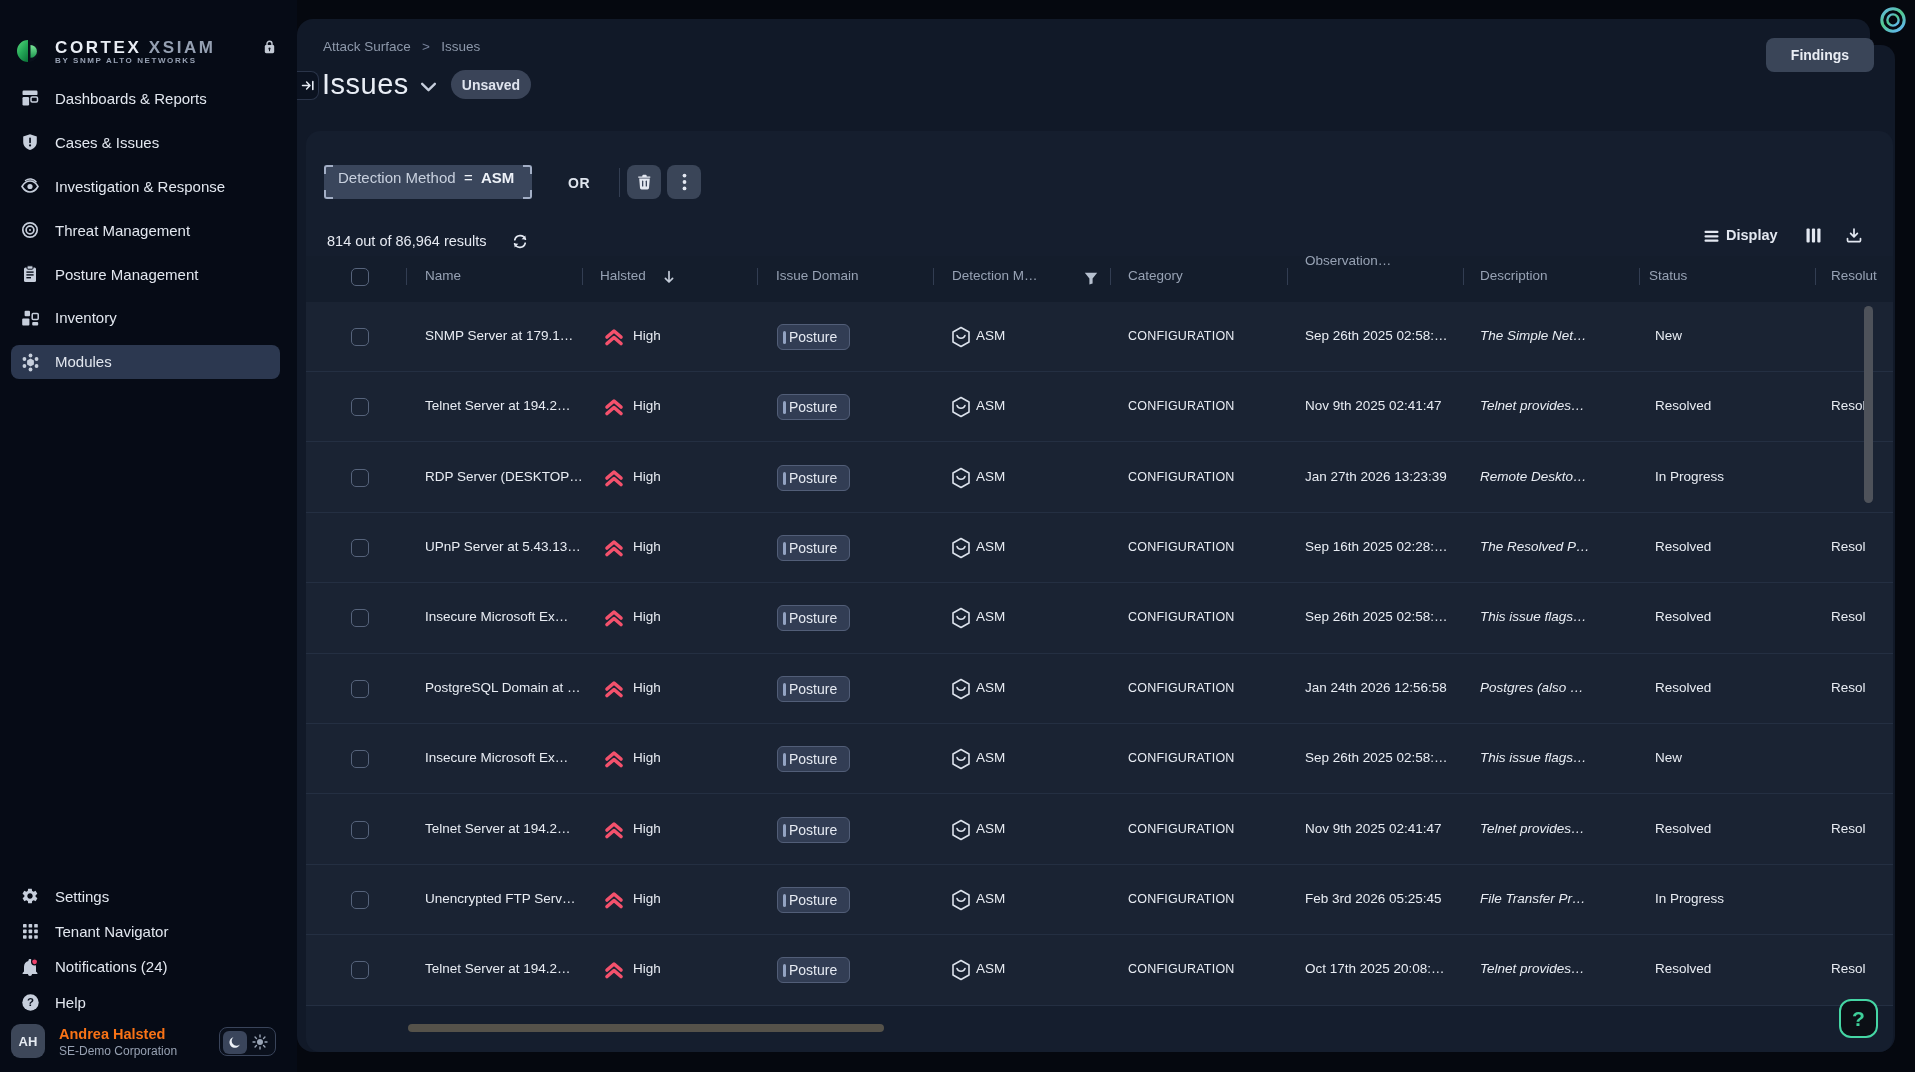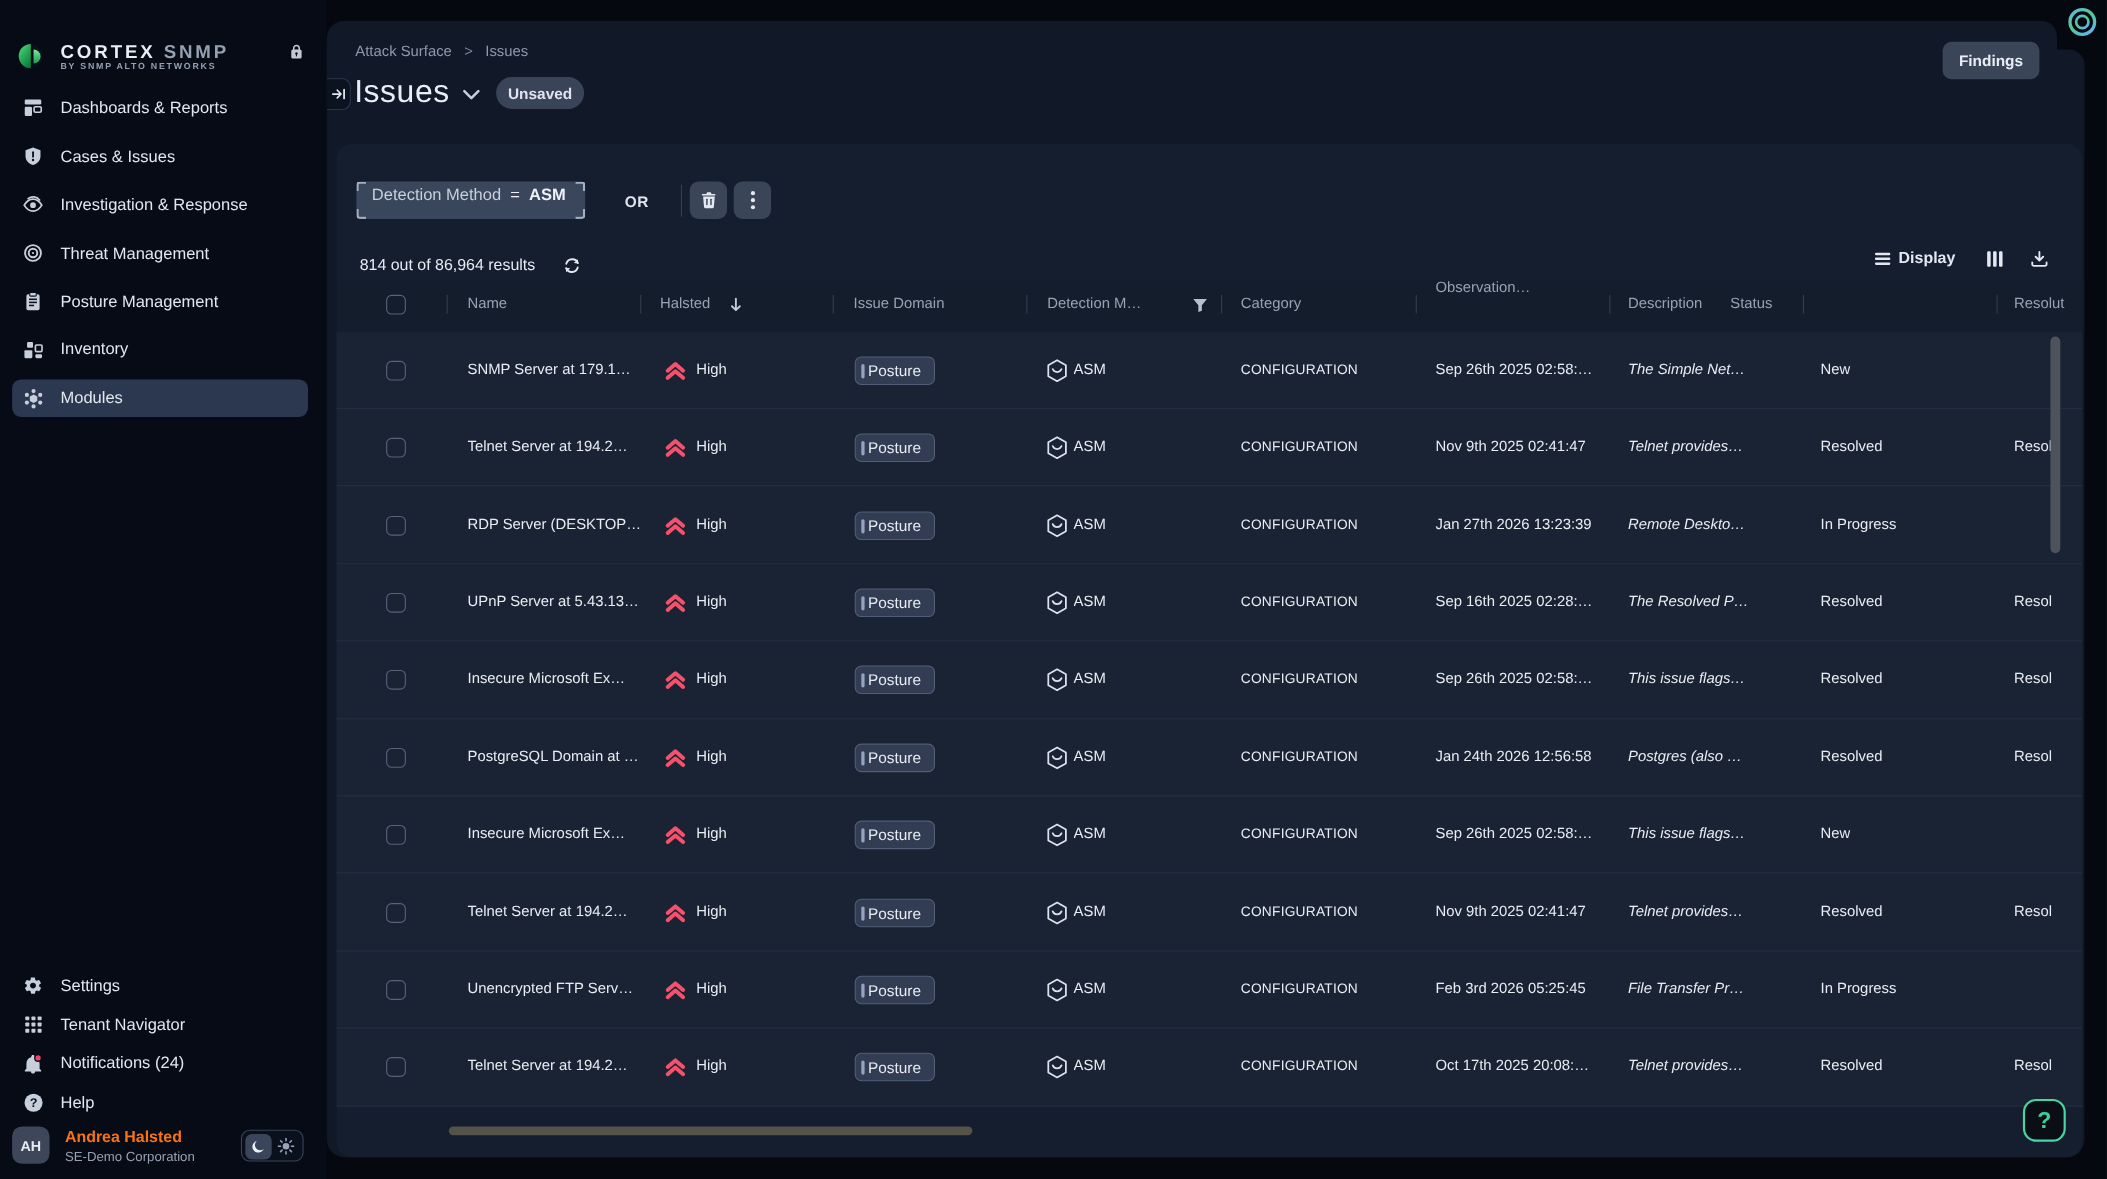--- a/index.html
+++ b/index.html
@@ -31,21 +31,21 @@
 </linearGradient>
 <linearGradient id="g2" x1="0" y1="0" x2="0" y2="1">
 <stop offset="0" stop-color="#7BE89A"></stop>
             <stop offset="1" stop-color="#1E9850"></stop>
 </linearGradient>
 </defs>
 <path d="M12 1 A11 11 0 0 0 12 23 L12 26 L12 1 Z" fill="url(#g1)"></path>
 <path d="M13.5 1.1 A11 11 0 0 1 13.5 22.9 Z" fill="#0A101C"></path>
 <path d="M14.5 6 A6.4 6.4 0 0 1 14.5 18.8 Z" fill="url(#g2)"></path>
 </svg></div>
-<div class="abs" style="left:55px;top:38px;font-size:17px;font-weight:bold;letter-spacing:2.6px;color:#E9EDF4">CORTEX <span style="color:#95A0B2">SNMP</span></div>
+<div class="abs" style="left:55px;top:38px;font-size:17px;font-weight:bold;letter-spacing:2.6px;color:#E9EDF4">CORTEX <span style="color:#95A0B2">XSIAM</span></div>
 <div class="abs" style="left:55px;top:55.5px;font-size:8px;font-weight:bold;letter-spacing:1.6px;color:#97A1B3">BY SNMP ALTO NETWORKS</div>
 <div class="abs" style="left:264px;top:40px"><svg width="11" height="14" viewBox="0 0 11 14">
 <rect x="0.8" y="5" width="9.4" height="8.2" rx="1.4" fill="#C2C9D4"></rect>
 <path d="M3 5.5 V3.8 a2.5 2.5 0 0 1 5 0 V5.5" fill="none" stroke="#C2C9D4" stroke-width="1.4"></path>
 <circle cx="5.5" cy="8.7" r="1.1" fill="#0B111D"></circle>
 <rect x="5" y="9" width="1" height="2.2" fill="#0B111D"></rect>
 </svg></div>
 <div class="abs navic" style="top:89.3px">
       <svg width="18" height="18" viewBox="0 0 18 18">
         <g fill="#C7CFDC">
@@ -197,21 +197,21 @@
 <div class="abs" style="left:420px;top:79px"><svg width="17" height="12" viewBox="0 0 16 10">
 <path d="M2 2 L8 8 L14 2" fill="none" stroke="#C6CEDC" stroke-width="2.2" stroke-linecap="round" stroke-linejoin="round"></path>
 </svg></div>
 <div class="abs" style="left:451px;top:70px;width:80px;height:29px;background:#3A4458;border-radius:15px;color:#DFE4EE;font-size:14px;font-weight:600;display:flex;align-items:center;justify-content:center">Unsaved</div>
 <div class="abs" style="left:297px;top:71px;width:22px;height:29px;background:#0B1220;border:1px solid #2A3449;border-left:none;border-radius:0 8px 8px 0;display:flex;align-items:center;justify-content:center">
     <svg width="14" height="13" viewBox="0 0 14 13">
 <path d="M1.5 6.5 H8.5 M5.6 3 L9 6.5 L5.6 10" fill="none" stroke="#E5EAF2" stroke-width="1.5" stroke-linecap="round" stroke-linejoin="round"></path>
 <path d="M11.8 2.5 V10.5" stroke="#E5EAF2" stroke-width="1.6" stroke-linecap="round"></path>
 </svg>
   </div>
-<div class="abs btn" style="left:1766px;top:38px;width:88px;height:34px;color:#E9EDF4;font-size:14px;font-weight:600">Findings</div>
+<div class="abs btn" style="left:1766px;top:38px;width:108px;height:34px;color:#E9EDF4;font-size:14px;font-weight:600">Findings</div>
 
 <div class="abs" style="left:306px;top:131px;width:1587px;height:921px;background:#151E2E;border-radius:14px"></div>
 
 <div class="abs" style="left:324px;top:165px;width:208px;height:34px;background:#3A465C;border-radius:4px"></div>
 <div class="abs" style="left:324px;top:165px;width:208px;height:34px">
   <div class="abs" style="left:0;top:0;width:9px;height:9px;border-left:2px solid #A3AFC6;border-top:2px solid #A3AFC6;border-radius:3px 0 0 0"></div>
   <div class="abs" style="right:0;top:0;width:9px;height:9px;border-right:2px solid #A3AFC6;border-top:2px solid #A3AFC6;border-radius:0 3px 0 0"></div>
   <div class="abs" style="left:0;bottom:0;width:9px;height:9px;border-left:2px solid #A3AFC6;border-bottom:2px solid #A3AFC6;border-radius:0 0 0 3px"></div>
   <div class="abs" style="right:0;bottom:0;width:9px;height:9px;border-right:2px solid #A3AFC6;border-bottom:2px solid #A3AFC6;border-radius:0 0 3px 0"></div>
   <div class="abs" style="left:14px;top:4px;font-size:15px;color:#C8D0DE;white-space:nowrap">Detection Method&nbsp; <span style="color:#EEF2F8">=</span>&nbsp; <b style="color:#EEF2F8">ASM</b></div>
@@ -264,21 +264,21 @@
 
 <div class="abs" style="left:306px;top:256px;width:1587px;height:45.6px;background:#141D2C"></div>
 <div class="abs cb" style="left:351px;top:267.5px"></div>
 <div class="abs hcell" style="left:425px;top:268px;">Name</div>
 <div class="abs hcell" style="left:600px;top:268px;">Halsted</div>
 <div class="abs hcell" style="left:776px;top:268px;">Issue Domain</div>
 <div class="abs hcell" style="left:952px;top:268px;">Detection M…</div>
 <div class="abs hcell" style="left:1128px;top:268px;">Category</div>
 <div class="abs hcell" style="left:1305px;top:253px;">Observation…</div>
 <div class="abs hcell" style="left:1480px;top:268px;">Description</div>
-<div class="abs hcell" style="left:1573px;top:268px;text-align:right;">Status</div>
+<div class="abs hcell" style="left:1649px;top:268px;text-align:right;">Status</div>
 <div class="abs hcell" style="left:1831px;top:268px;width:46px;overflow:hidden;">Resolutio</div>
 <div class="abs" style="left:664px;top:270px"><svg width="10" height="14" viewBox="0 0 10 14">
 <path d="M5 1.5 V11.5 M1.4 8.4 L5 12 L8.6 8.4" fill="none" stroke="#C3CBD8" stroke-width="1.7" stroke-linecap="round" stroke-linejoin="round"></path>
 </svg></div>
 <div class="abs" style="left:1084px;top:271px"><svg width="14" height="13" viewBox="0 0 14 13">
 <path fill="#B6C0CF" d="M0.8 0.8 H13.2 L8.6 6.6 V11.4 L5.4 12.6 V6.6 Z"></path>
 </svg></div>
 <div class="abs" style="left:406px;top:268px;width:1px;height:17px;background:#323D52"></div>
 <div class="abs" style="left:581.5px;top:268px;width:1px;height:17px;background:#323D52"></div>
 <div class="abs" style="left:757px;top:268px;width:1px;height:17px;background:#323D52"></div>

